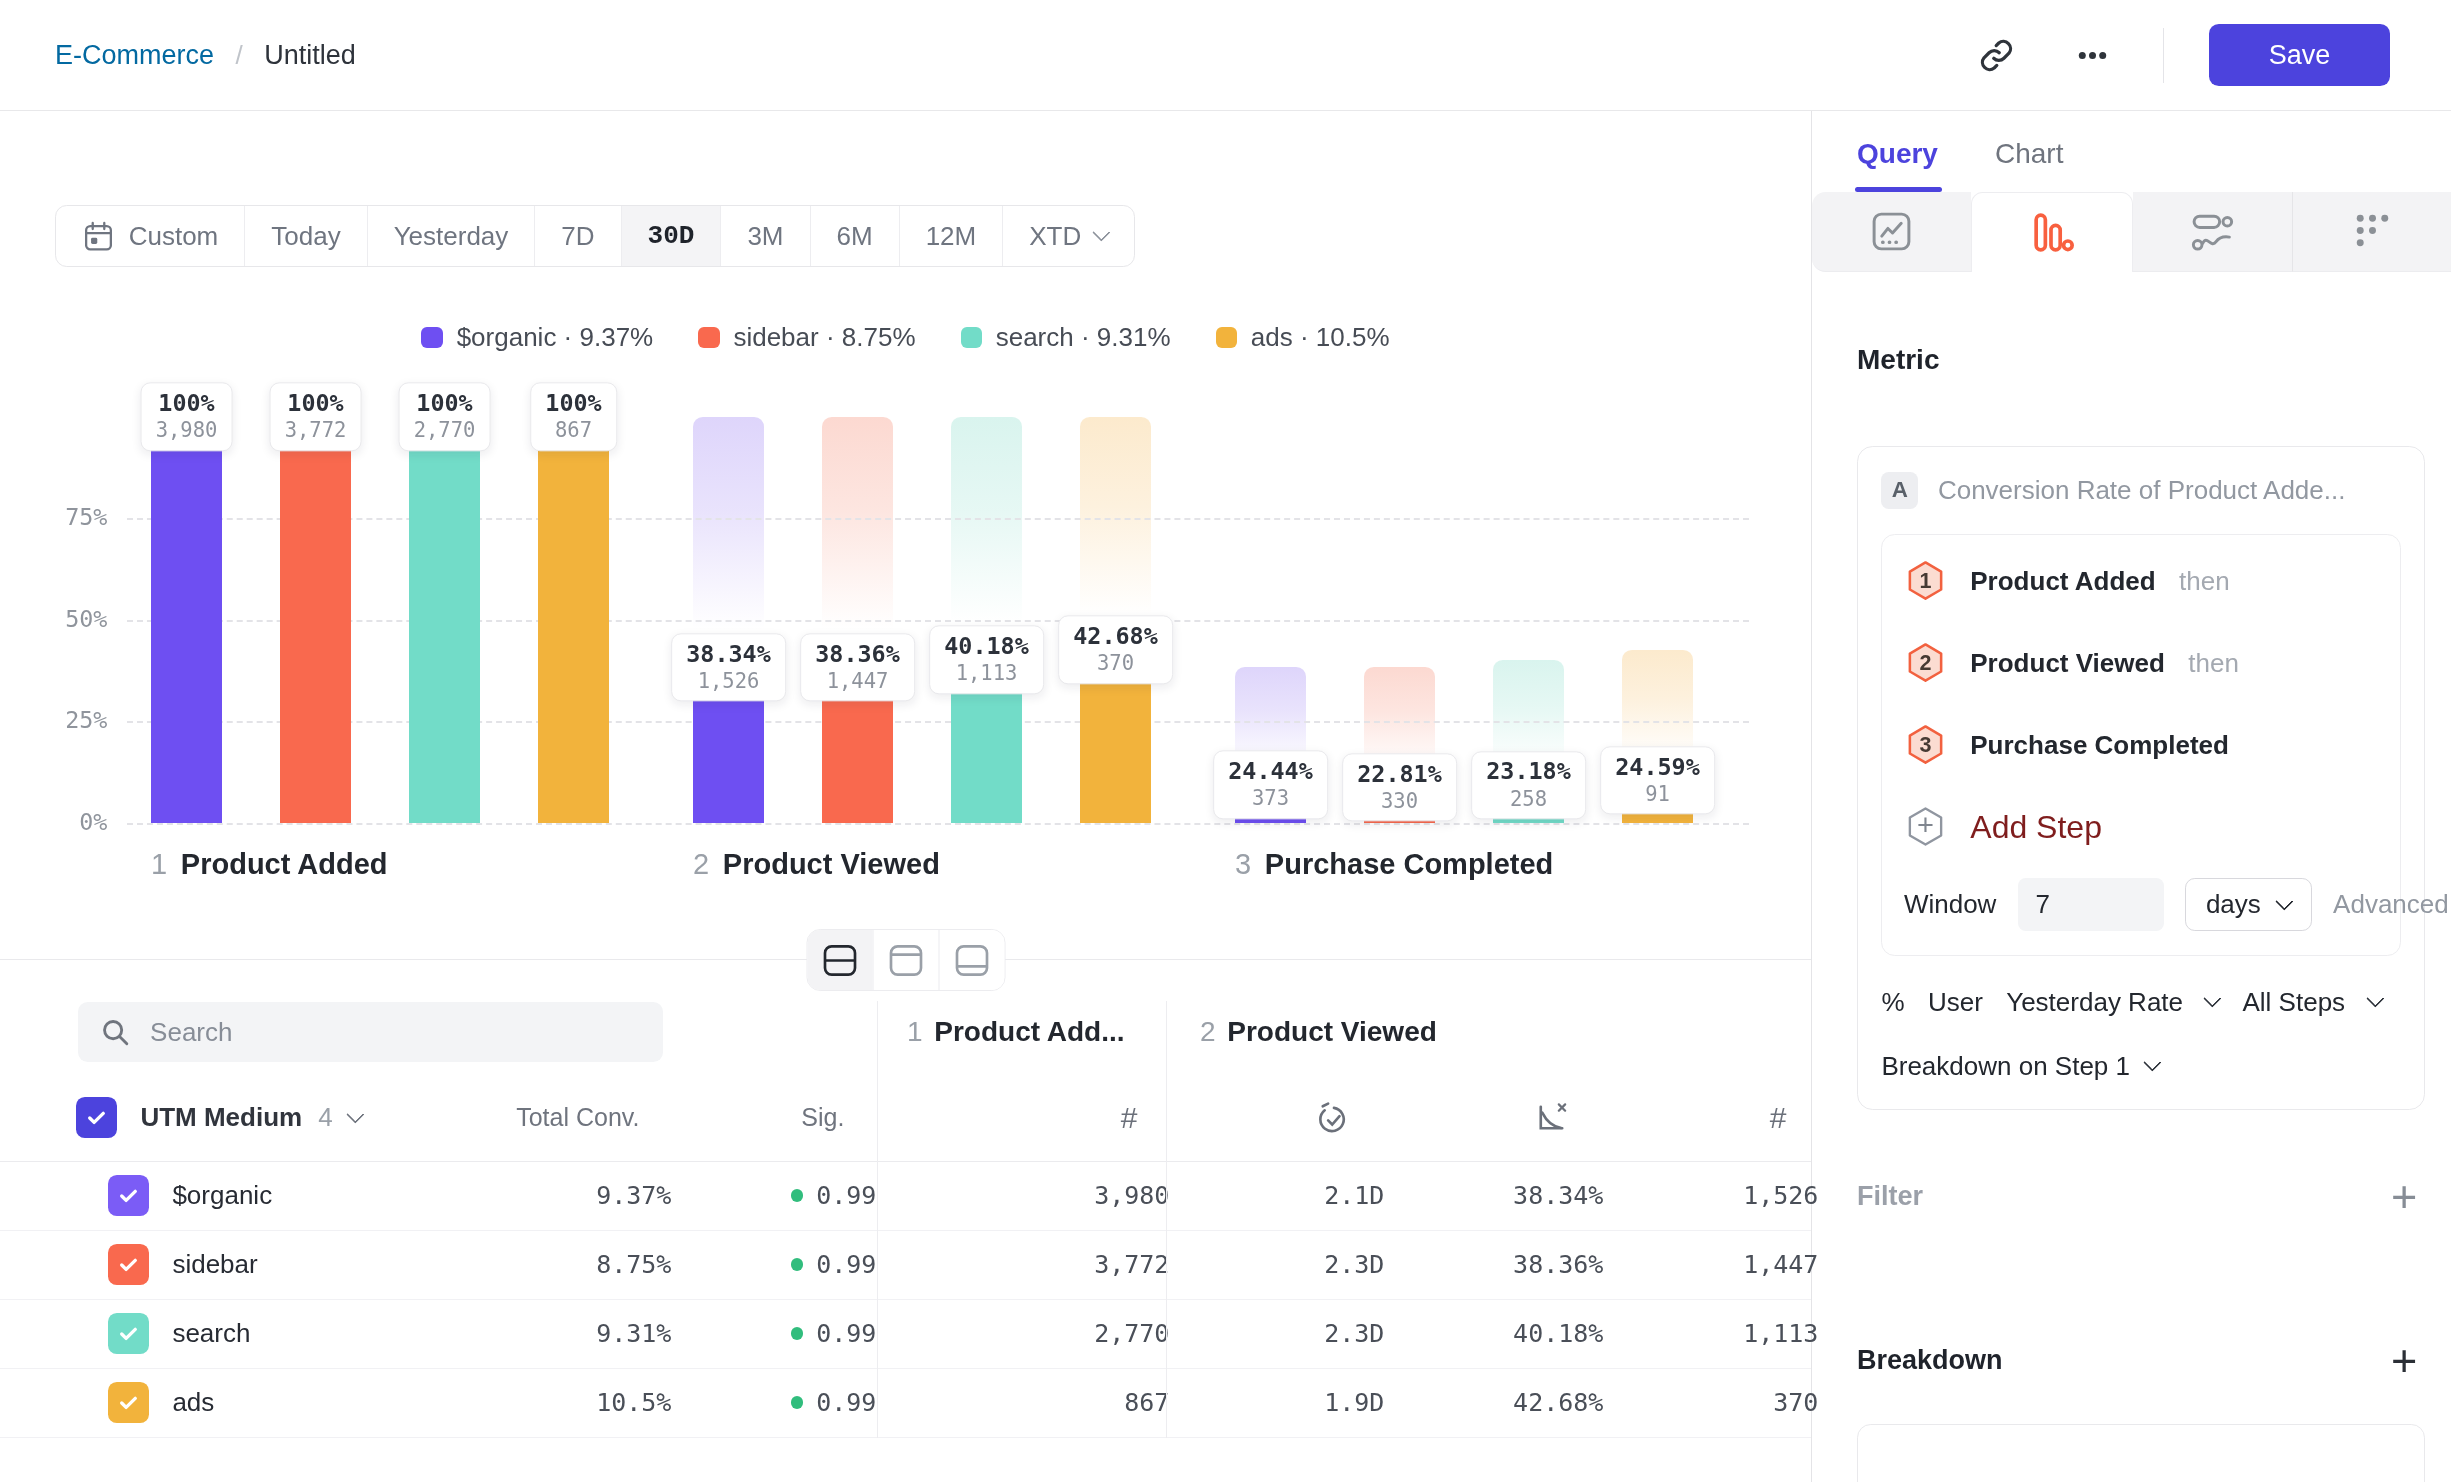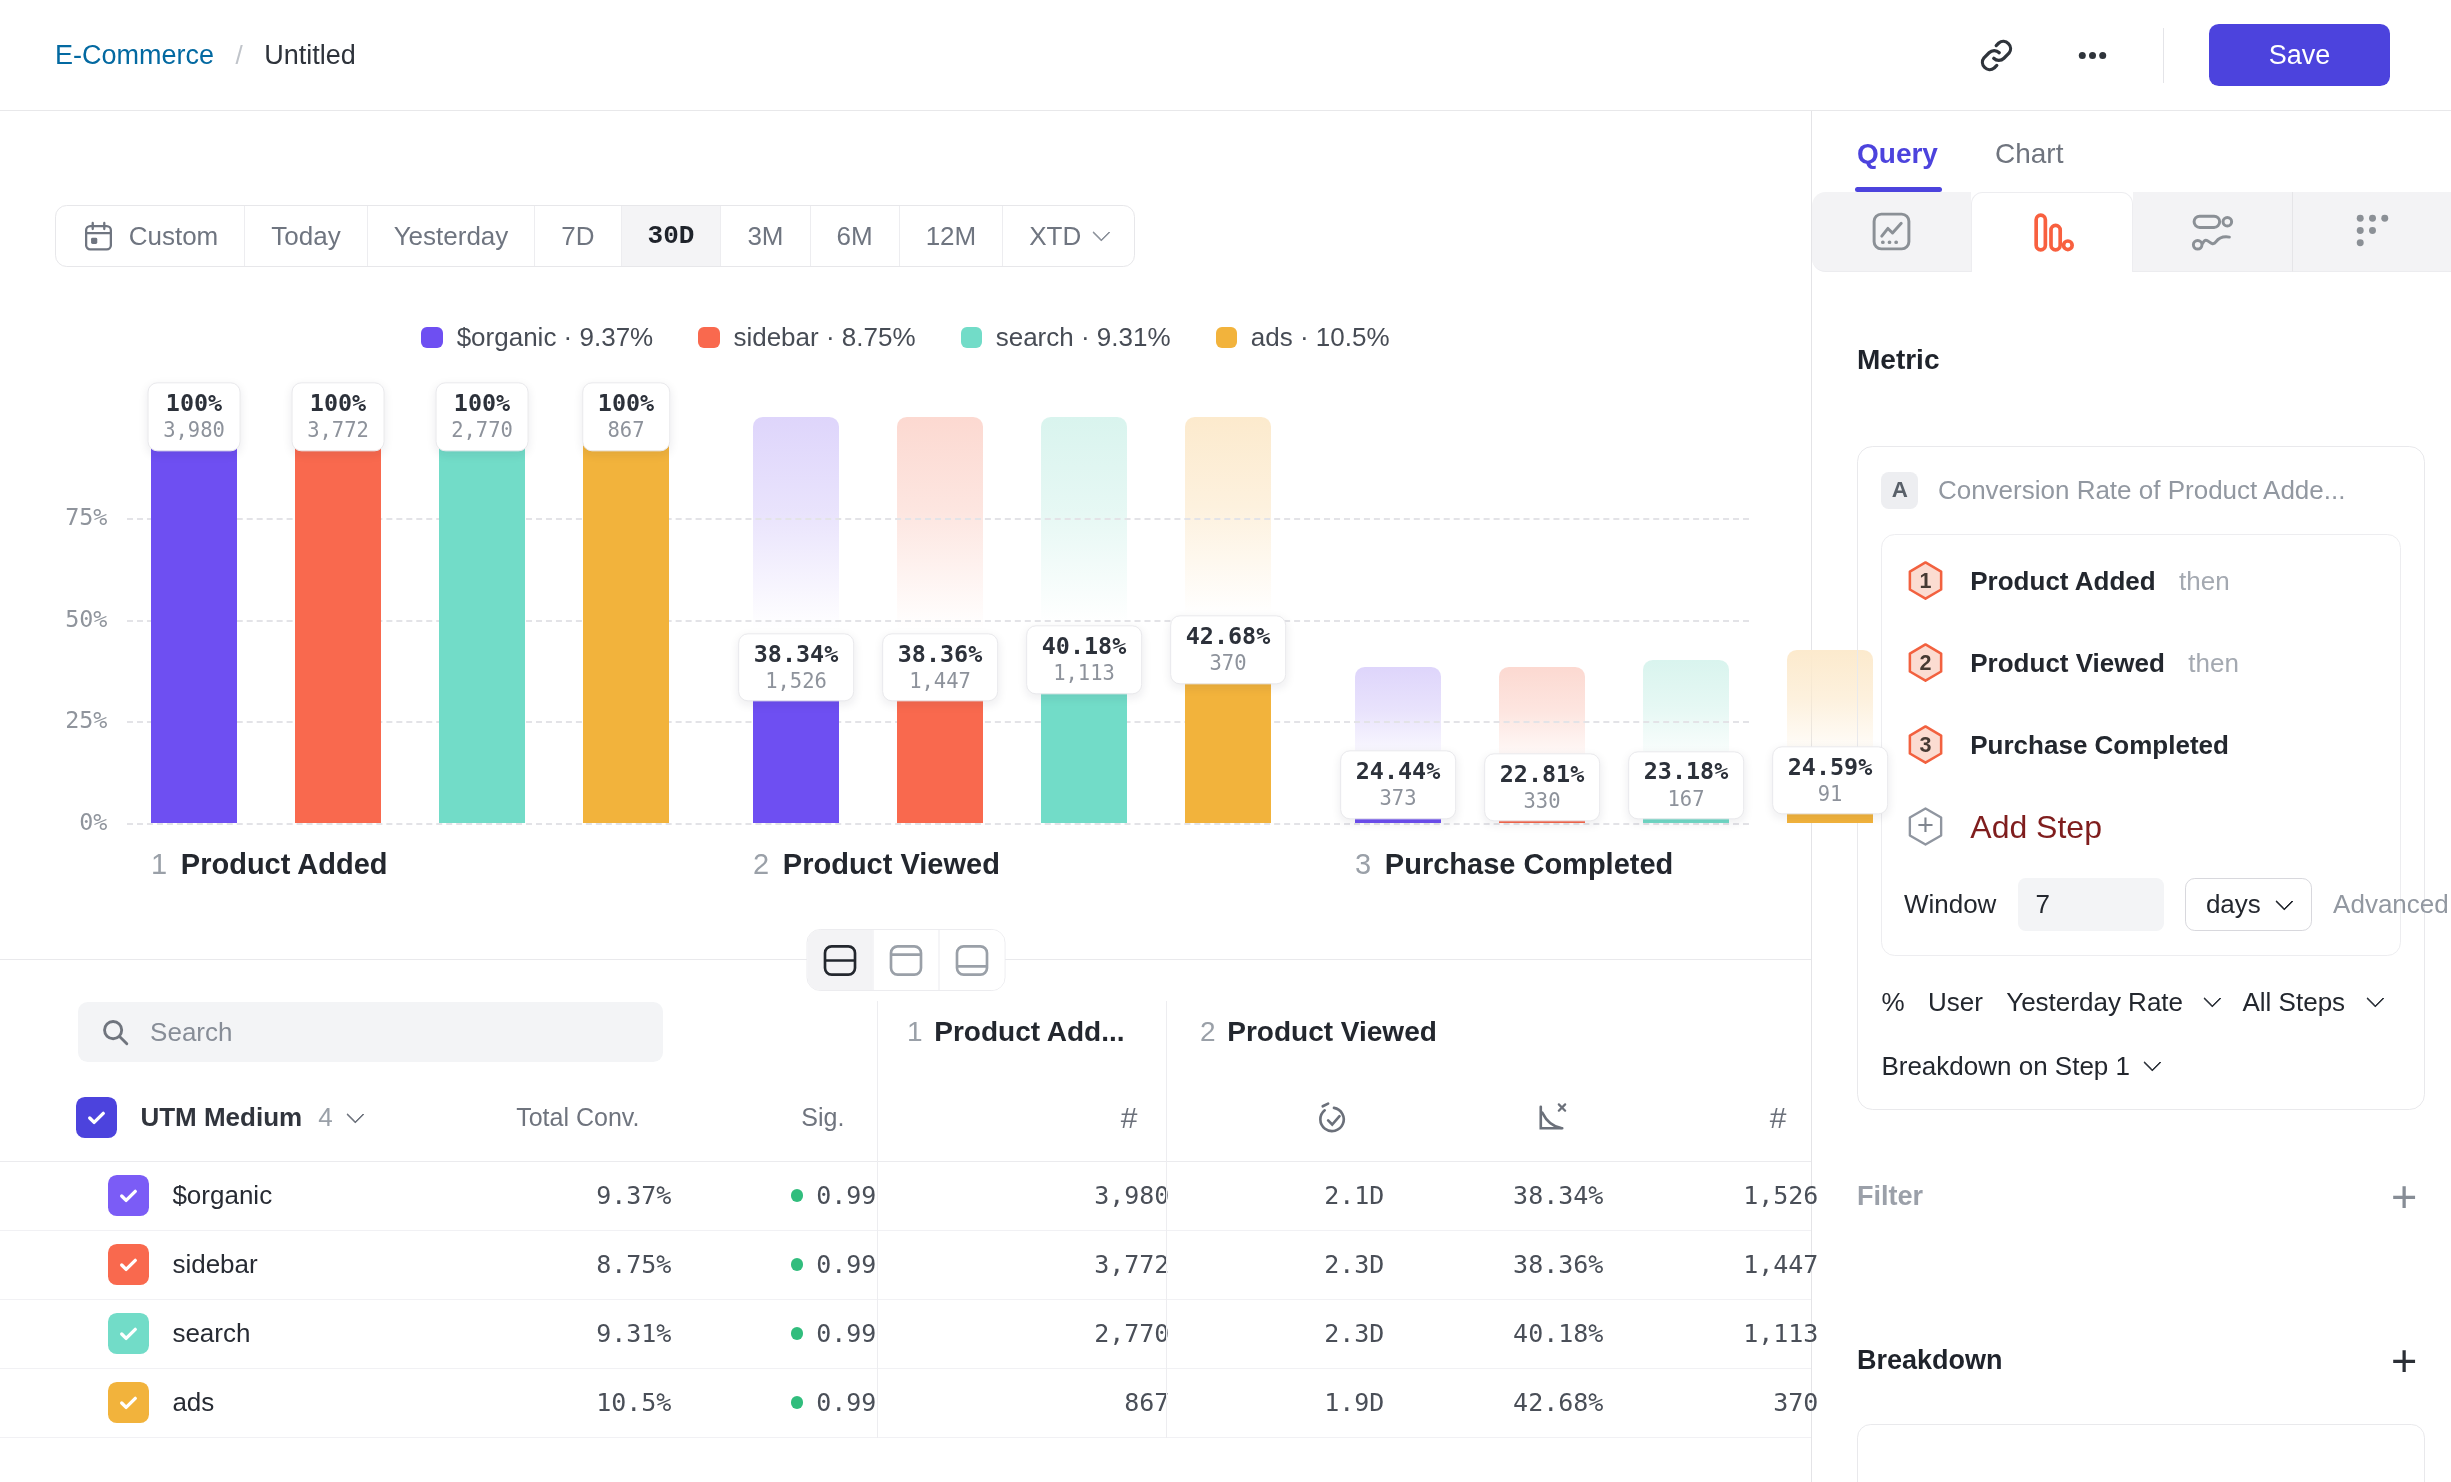--- a/index.html
+++ b/index.html
@@ -45,21 +45,21 @@
   .legend-item{display:flex;align-items:center;gap:13.7px;font-size:26px;color:#474c55;cursor:pointer;}
   .legend-swatch{width:21.5px;height:21.5px;border-radius:5.9px;flex:none;}
 
   
   .chart{position:relative;margin:64px 62px 0 55px;height:474px;}
   .plot{position:absolute;left:70px;right:0;top:0;height:406px;}
   .gridline{position:absolute;left:2px;right:0;border-top:2px dashed #e3e3e7;height:0;}
   .ytick{position:absolute;right:calc(100% + 17.6px);transform:translateY(-55%);font-size:23.4px;color:#8f949c;white-space:nowrap;}
   .bars{position:absolute;left:26px;top:0;height:406px;display:flex;gap:84px;align-items:flex-end;}
   .step-group{display:flex;gap:58px;align-items:flex-end;height:406px;position:relative;}
-  .bar-slot{width:86px;height:406px;position:relative;}
+  .bar-slot{width:71px;height:406px;position:relative;}
   .bar-ghost{position:absolute;left:0;right:0;border-radius:9.8px 9.8px 0 0;z-index:0;}
   .bar-solid{position:absolute;left:0;right:0;bottom:0;z-index:1;}
   .bar-card{position:absolute;left:50%;transform:translate(-50%,50%);z-index:3;background:#fff;border:1.5px solid #e9e9ec;border-radius:9.8px;padding:5.9px 14.6px;text-align:center;box-shadow:0 2.9px 9.8px rgba(25,28,50,.08);line-height:1.25;}
   .bar-card .pct{font-family:"DejaVu Sans Mono", monospace;font-size:23.4px;font-weight:700;color:#2c313a;white-space:nowrap;}
   .bar-card .cnt{font-family:"DejaVu Sans Mono", monospace;font-size:20.5px;color:#8d929b;white-space:nowrap;}
   .step-axis-label{position:absolute;top:431px;left:0;white-space:nowrap;font-size:29px;}
   .step-axis-label .num{color:#9aa0a8;margin-right:13.7px;font-weight:400;}
   .step-axis-label .name{color:#23272e;font-weight:700;}
 
   
@@ -315,21 +315,21 @@
                 <div class="bar-card" style="bottom: 8.75%;">
                   <div class="pct">22.81%</div>
                   <div class="cnt">330</div>
                 </div>
               </div>
               <div class="bar-slot">
                 <div class="bar-ghost" style="top: 59.82%; bottom: 9.31%; background: linear-gradient(rgb(217, 244, 238) 0%, rgba(217, 244, 238, 0.667) 38%, rgba(255, 255, 255, 0) 85%);"></div>
                 <div class="bar-solid" style="height: 9.31%; background: rgb(114, 220, 200);"></div>
                 <div class="bar-card" style="bottom: 9.31%;">
                   <div class="pct">23.18%</div>
-                  <div class="cnt">167</div>
+                  <div class="cnt">258</div>
                 </div>
               </div>
               <div class="bar-slot">
                 <div class="bar-ghost" style="top: 57.32%; bottom: 10.49%; background: linear-gradient(rgb(252, 234, 205) 0%, rgba(252, 234, 205, 0.667) 38%, rgba(255, 255, 255, 0) 85%);"></div>
                 <div class="bar-solid" style="height: 10.49%; background: rgb(242, 179, 60);"></div>
                 <div class="bar-card" style="bottom: 10.49%;">
                   <div class="pct">24.59%</div>
                   <div class="cnt">91</div>
                 </div>
               </div>

